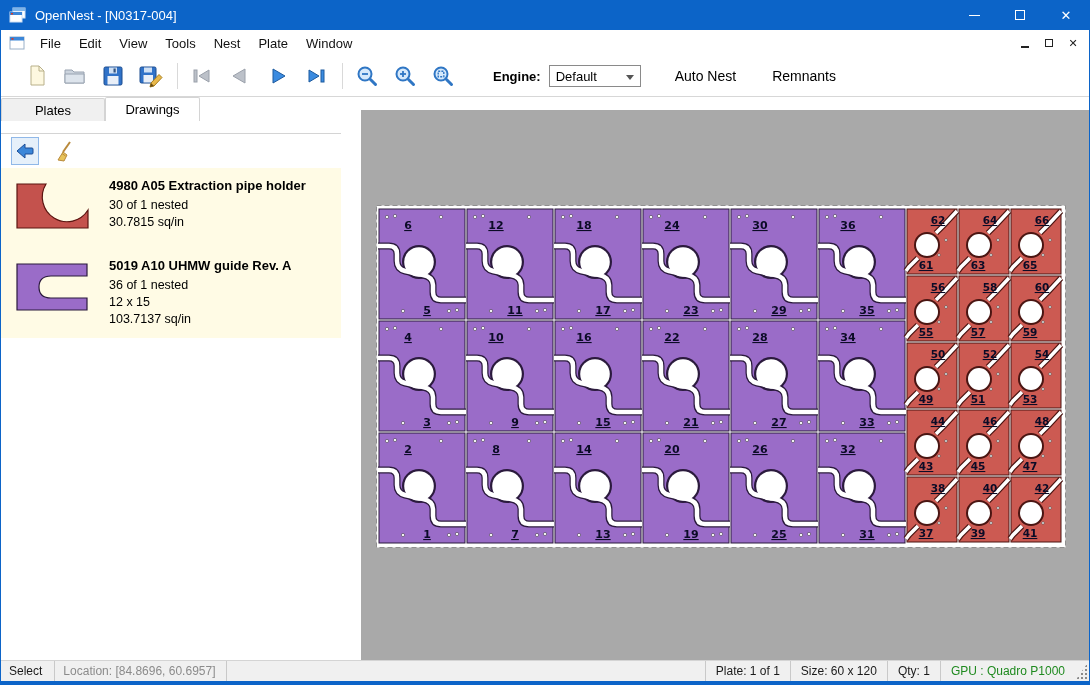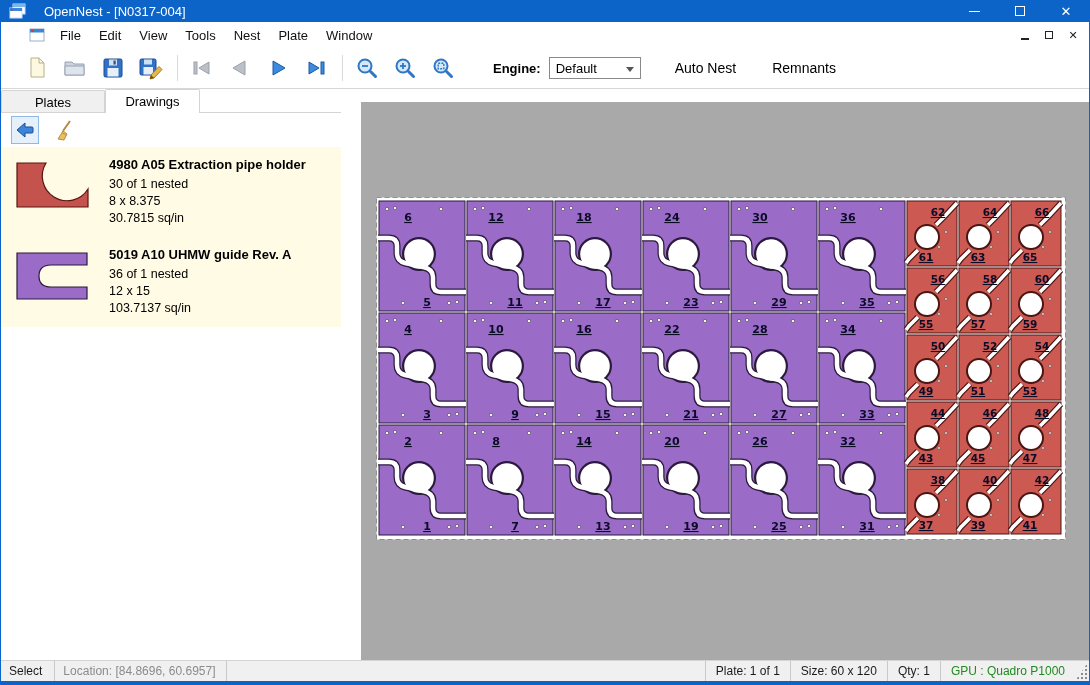--- a/index.html
+++ b/index.html
@@ -1,29 +1,29 @@
 <!DOCTYPE html>
 <html><head>
 <meta charset="utf-8">
 <style>
   * { margin:0; padding:0; box-sizing:border-box; }
   html,body { width:1090px; height:685px; font-family:"Liberation Sans", sans-serif; background:#fff; overflow:hidden; }
   .window { width:1090px; height:685px; display:flex; flex-direction:column; border-left:1px solid #0c64c8; border-right:1px solid #0c64c8; }
 
   
-  .titlebar { height:22px; background:#0c64c8; display:flex; align-items:center; color:#fff; flex:none;gap:9px; }
+  .titlebar { height:30px; background:#0c64c8; display:flex; align-items:center; color:#fff; flex:none; }
   .app-icon { margin-left:8px; width:18px; height:16px; display:flex; align-items:center; }
   .title-text { font-size:13px; margin-left:8px; flex:1; }
   .win-controls { display:flex; height:30px; }
   .win-btn { width:46px; height:30px; display:flex; align-items:center; justify-content:center; font-size:13px; cursor:default; }
   .glyph-min { width:11px; height:1px; background:#fff; display:block; }
   .glyph-max { width:10px; height:10px; border:1px solid #fff; display:block; }
 
   
-  .menubar { height:26px; background:#fff; display:flex; align-items:center; font-size:13px; color:#111; flex:none;margin-left:20px; }
+  .menubar { height:26px; background:#fff; display:flex; align-items:center; font-size:13px; color:#111; flex:none; }
   .menu-docicon { margin:0 6px 0 8px; display:flex; align-items:center; }
   .menu-item { padding:4px 9px; }
   .mdi-controls { margin-left:auto; display:flex; align-items:center; height:26px; padding-right:4px; }
   .mdi-btn { width:24px; height:20px; display:flex; align-items:center; justify-content:center; color:#222; font-size:11px; }
   .mdi-minbar { width:8px; height:2px; background:#222; margin-top:8px; }
   .restore-glyph { position:relative; width:8px; height:8px; border:1px solid #222; background:#fff; }
   .restore-glyph::before { content:""; position:absolute; left:1px; top:-4px; width:8px; height:8px; border:1px solid #222; z-index:-1; }
 
   
   .toolbar { height:41px; background:#fff; border-bottom:1px solid #d7d7d7; display:flex; align-items:center; padding-left:20px; flex:none; }
@@ -31,21 +31,21 @@
   .tsep { width:1px; height:26px; background:#d9d9d9; margin:0 8px 0 4px; }
   .engine-label { font-weight:bold; font-size:13px; margin-left:28px; margin-right:8px; }
   .engine-combo { width:92px; height:22px; border:1px solid #8a8a8a; background:#fff; display:flex; align-items:center; font-size:13px; padding-left:6px; position:relative; }
   .combo-arrow { position:absolute; right:6px; top:9px; width:0; height:0; border-left:4px solid transparent; border-right:4px solid transparent; border-top:5px solid #555; }
   .tool-text { font-size:14px; margin-left:32px; padding:4px 2px; }
 
   
   .content { flex:1; display:flex; min-height:0; background:#fff; }
 
   
-  .side-panel { width:340px; flex:none; display:flex; flex-direction:column; background:#fff; }
+  .side-panel { width:340px; flex:none; display:flex; flex-direction:column; background:#fff;gap:13px; }
   .tabs { display:flex; height:24px; flex:none; align-items:flex-end; }
   .tab { height:23px; display:flex; align-items:center; justify-content:center; font-size:13px; border:1px solid #d4d4d4; border-bottom:none; background:#f0f0f0; border-radius:2px 2px 0 0; }
   .tab.inactive { width:104px; }
   .tab.active { width:95px; background:#fff; height:24px; position:relative; z-index:2; }
   .panel-body { flex:1; border-top:1px solid #d4d4d4; margin-top:-1px; background:#fff; display:flex; flex-direction:column; }
   .panel-toolbar { height:34px; display:flex; align-items:center; padding-left:10px; gap:12px; flex:none; }
   .ptool-btn { width:28px; height:28px; display:flex; align-items:center; justify-content:center; }
   .ptool-btn.boxed { border:1px solid #90b8e8; background:#e6f0fa; }
   .drawing-list { background:#fffbe5; }
   .drawing-item { display:flex; padding:8px 6px 10px 8px;justify-content:flex-end; }
@@ -237,21 +237,20 @@
         <div class="drawing-list">
           <div class="drawing-item">
             <div class="thumb">
               <svg width="88" height="62" viewBox="0 0 88 62">
                 <path d="M8,8 H37 A24,24 0 1 0 79,34 L79,52 H8 Z" stroke="#5a1410" stroke-width="1.2" fill="#c4524d"></path>
               </svg>
             </div>
             <div class="dtext">
               <div class="dtitle">4980 A05 Extraction pipe holder</div>
               <div class="dline">30 of 1 nested</div>
-              <div class="dline">8 x 8.375</div>
               <div class="dline">30.7815 sq/in</div>
             </div>
           </div>
           <div class="drawing-item">
             <div class="thumb">
               <svg width="88" height="62" viewBox="0 0 88 62">
                 <path d="M8,8 H78 V20 H42 Q30,20 30,31 Q30,42 42,42 H78 V54 H8 Z" stroke="#2b1a3d" stroke-width="1.2" fill="#9a6cc8"></path>
               </svg>
             </div>
             <div class="dtext">

